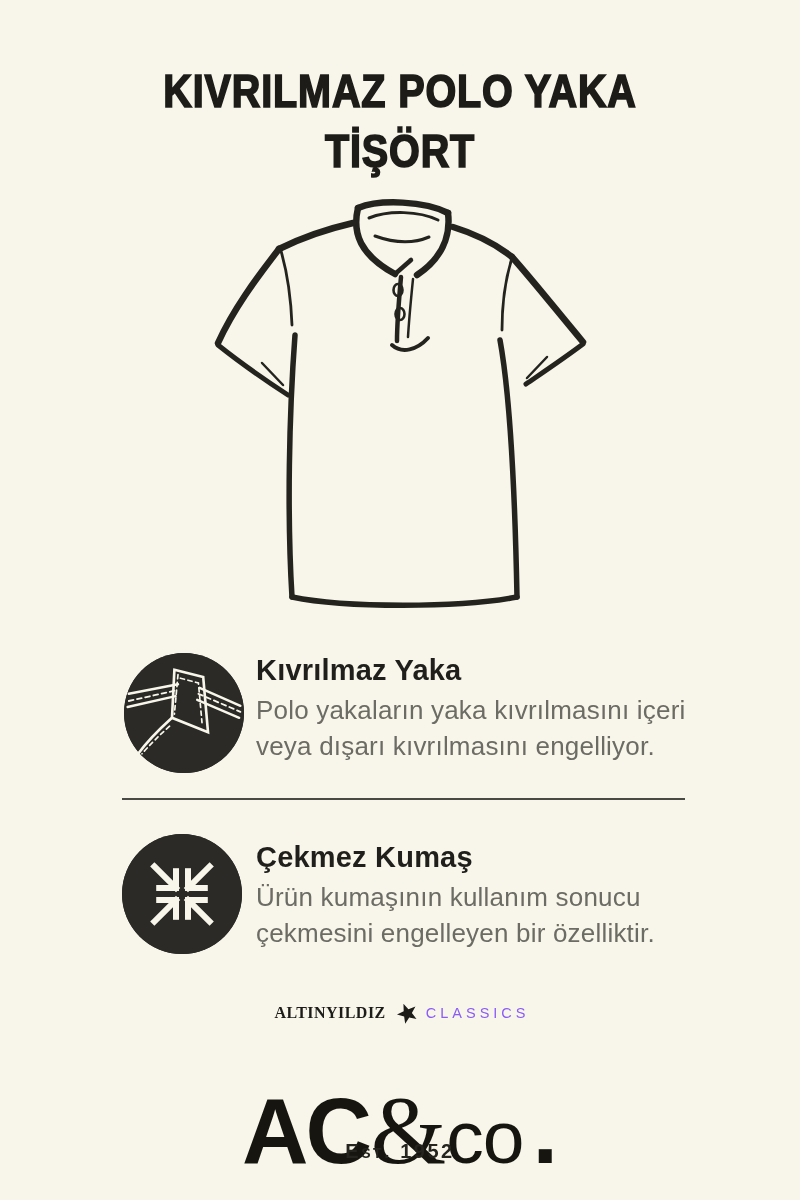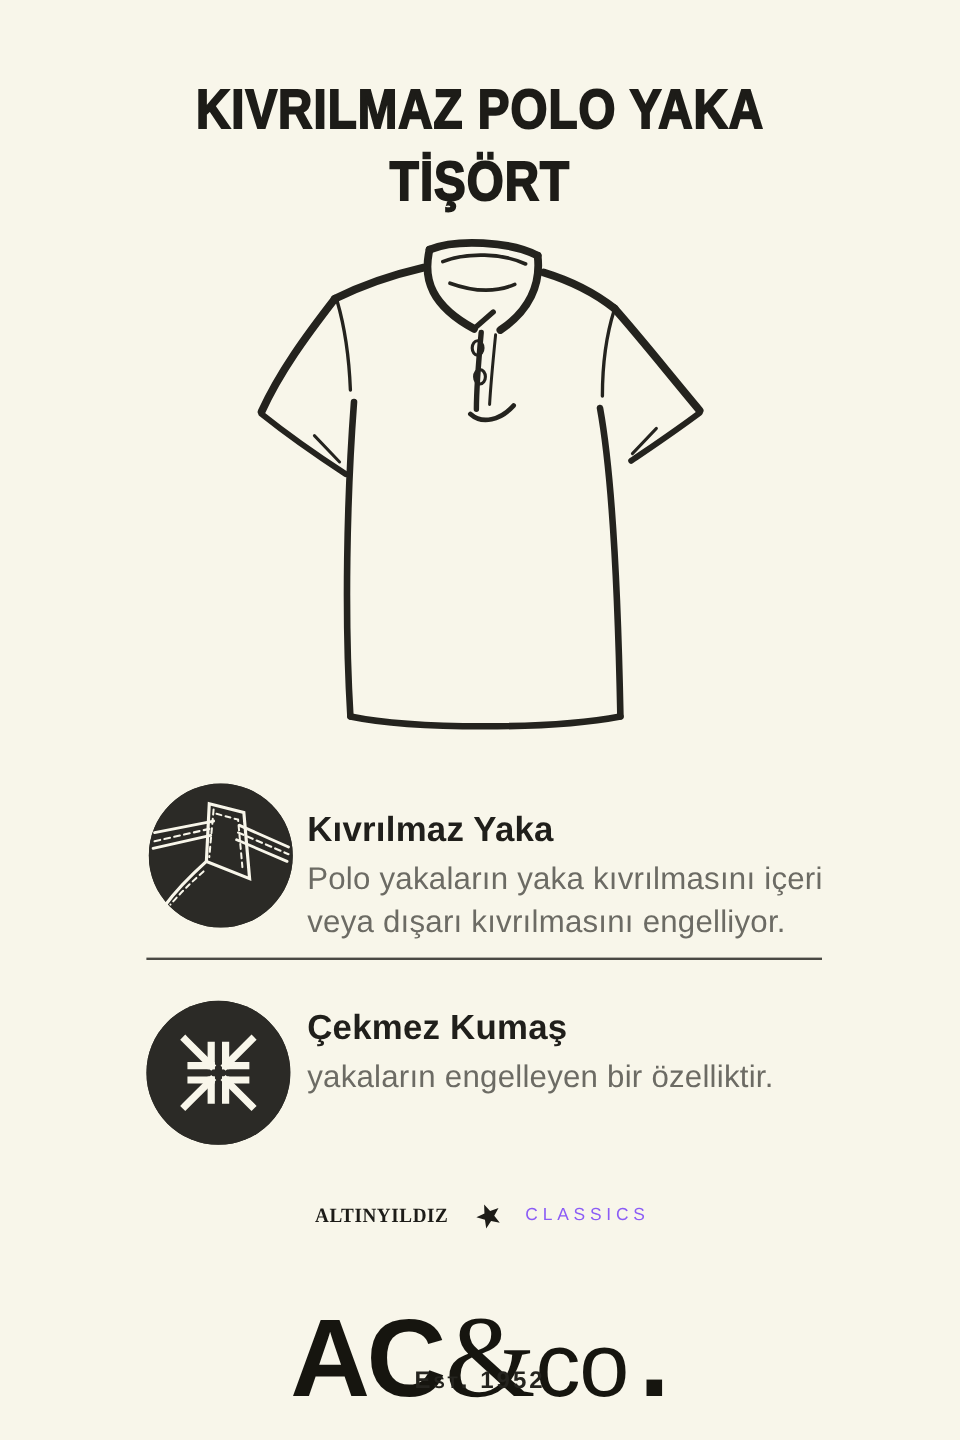--- a/index.html
+++ b/index.html
@@ -32,41 +32,41 @@
   
   .icon-circle{
     position:absolute;width:120px;height:120px;border-radius:50%;
     background:#2B2A26;
   }
   .icon-circle svg{position:absolute;inset:0;width:120px;height:120px;}
   .f1-icon{left:124px;top:653px;}
   .f2-icon{left:122px;top:834px;}
 
   .f-text{position:absolute;left:256px;width:450px;}
-  .f1-text{top:675px;}
+  .f1-text{top:653px;}
   .f2-text{top:840px;}
   .f-heading{
     font-size:29px;font-weight:700;color:#201F1B;
     line-height:34px;letter-spacing:0.2px;margin:0;
   }
   .f-body{margin-top:5px;}
   .f-body-line{
     font-size:26px;line-height:36px;color:#6C6B64;
     letter-spacing:0.2px;font-weight:400;
   }
 
   .divider{
     position:absolute;left:122px;top:798px;width:563px;height:0;
     border-top:2px solid #4A4944;
   }
 
   
   .brand-row{
     position:absolute;top:1000px;left:0;width:800px;height:26px;
-    display:flex;justify-content:center;align-items:center;gap:19px;
+    display:flex;justify-content:center;align-items:center;gap:7px;
   }
   .brand-name{
     font-family:"Liberation Serif",serif;
     font-weight:700;font-size:17px;letter-spacing:0.5px;color:#1D1C18;
     transform:scaleX(0.94);
   }
   .brand-star{width:23px;height:23px;transform:rotate(-8deg);}
   .brand-suffix{
     font-size:14.5px;letter-spacing:4px;font-weight:500;color:#8b5cf6;
   }
@@ -180,21 +180,22 @@
           <path d="M45,55 L31,55"></path>
         <path d="M73,73 L55,55"></path>
           <path d="M55,55 L55,69"></path>
           <path d="M55,55 L69,55"></path>
       </g>
     </svg>
   </div>
   <div class="f-text f2-text">
     <div class="f-heading">Çekmez Kumaş</div>
     <div class="f-body">
-      <div class="f-body-line">yakaların engelleyen bir özelliktir.</div>
+      <div class="f-body-line">Ürün kumaşının kullanım sonucu</div>
+      <div class="f-body-line">çekmesini engelleyen bir özelliktir.</div>
     </div>
   </div>
 
   <div class="brand-row">
     <span class="brand-name">ALTINYILDIZ</span>
     <svg class="brand-star" viewBox="0 0 24 24" aria-hidden="true">
       <polygon fill="#1D1C18" points="9.2,1.4 13.6,7.7 21.2,6.0 16.6,12.2 20.5,18.9 13.2,16.4 8.1,22.3 8.1,14.5 1.0,11.4 8.4,9.1"></polygon>
     </svg>
     <span class="brand-suffix">CLASSICS</span>
   </div>

